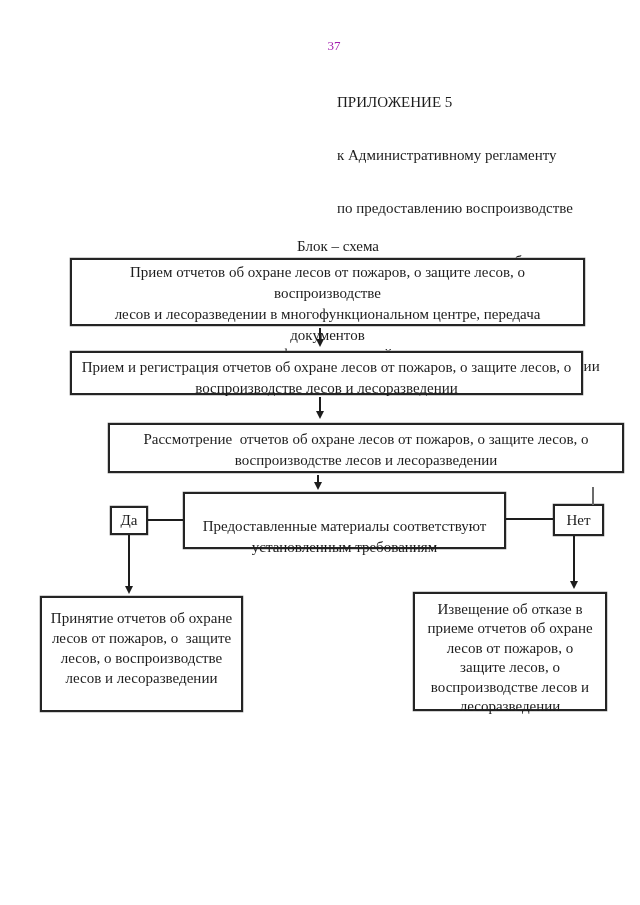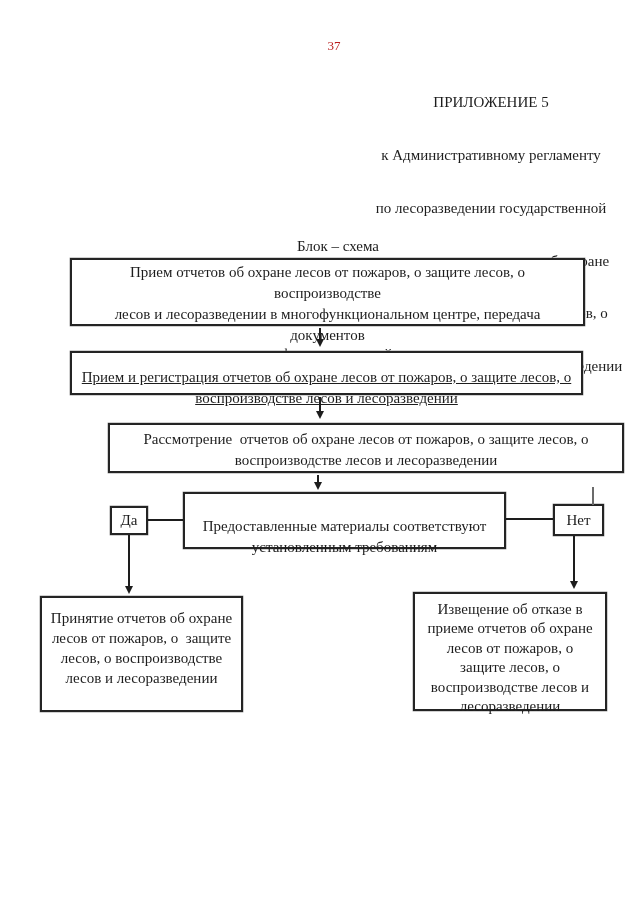--- a/index.html
+++ b/index.html
@@ -9,26 +9,26 @@
     height: 905px;
     background: #ffffff;
     font-family: "Liberation Serif", serif;
     color: #1d1d1d;
     overflow: hidden;
   }
   .pagenum {
     position: absolute;
     left: 322px; top: 38px; width: 24px;
     font-size: 13px; text-align: center;
-    color: #b91c1c;
+    color: #a21caf;
   }
   .hdr {
     position: absolute;
-    left: 348px; top: 59px; width: 286px;
-    text-align: center;
+    left: 337px; top: 59px; width: 286px;
+    text-align: left;
     font-size: 15px; line-height: 17.6px;
     white-space: pre-wrap;
     font-family: Liberation Serif, serif;
   }
   .ttl {
     position: absolute;
     left: 62px; top: 201px; width: 552px;
     text-align: center;
     font-size: 15px; line-height: 18px;
     white-space: pre-wrap;
@@ -65,37 +65,37 @@
     position: absolute;
     height: 2px;
     background: #1d1d1d;
   }
   .artifact {
     position: absolute;
     width: 2px;
     background: #6b6b6b;
   }
   .pad-s1 { padding: 2px 21px; }
-  .pad-s2 { padding: 14px 6px; text-decoration: underline; }
+  .pad-s2 { padding: 4px 6px; }
   .pad-s3 { padding: 4px 6px; margin-left: 36px; }
   .pad-dec { padding: 22px 8px; }
   .pad-oy { padding: 10px 8px; line-height: 20px; }
   .pad-on { padding: 6px 8px; line-height: 19.4px; }
 </style>
 </head>
 <body>
 
 <div class="page">
 
   <div class="pagenum">37</div>
 
   <div class="hdr">
     <div>ПРИЛОЖЕНИЕ 5</div>
     <div>к Административному регламенту</div>
-    <div>по лесоразведении государственной</div>
+    <div>по предоставлению воспроизводстве</div>
     <div>услуги по приему отчетов об  охране</div>
     <div>лесов от пожаров, о  защите лесов, о</div>
     <div>воспроизводстве лесов и лесоразведении</div>
   </div>
 
   <div class="ttl">
     <div>Блок – схема</div>
     <div>предоставления государственной услуги при обращении заявителя  через</div>
     <div>многофункциональный центр</div>
   </div>

